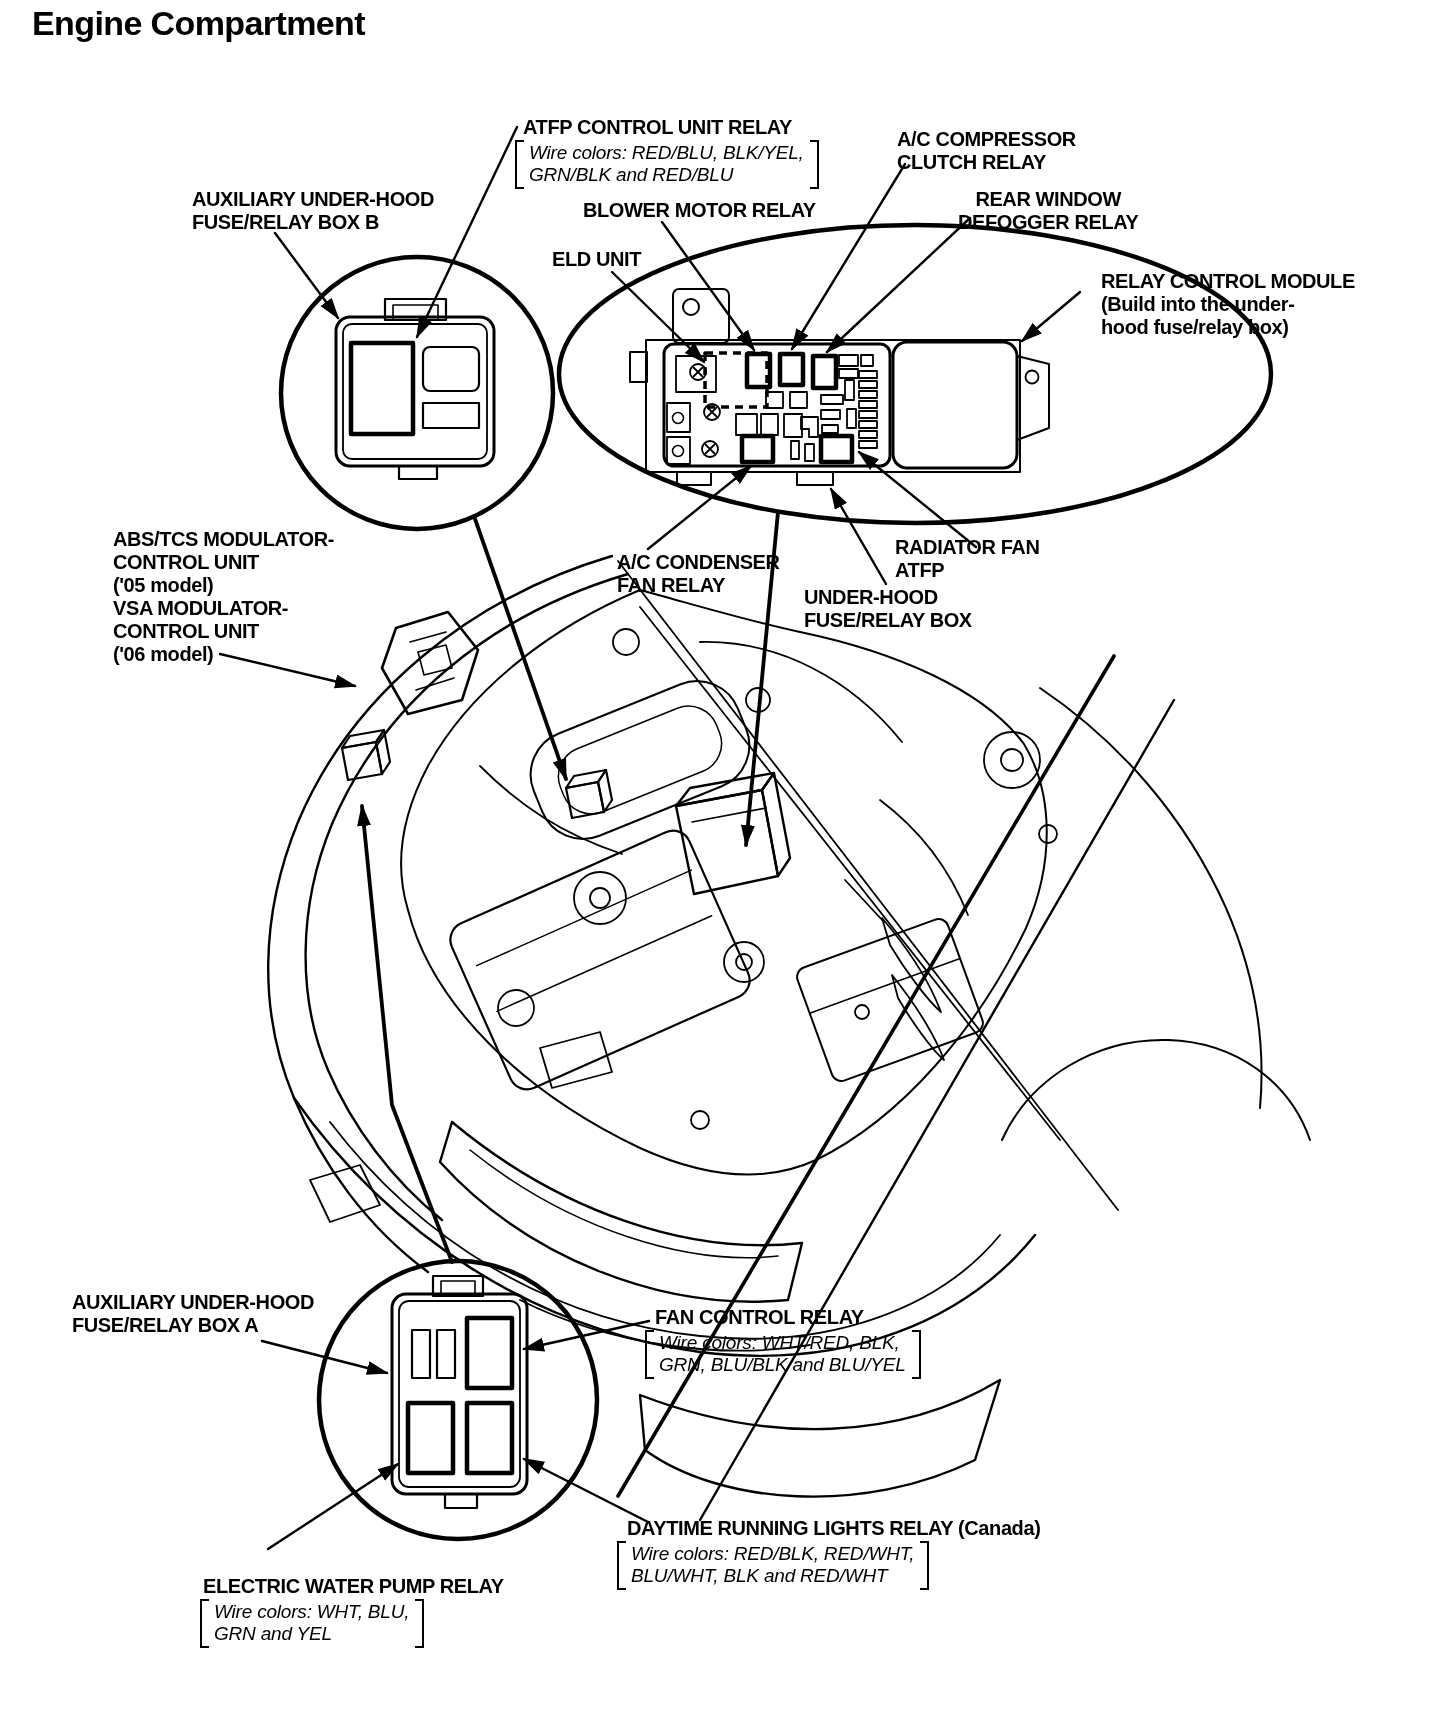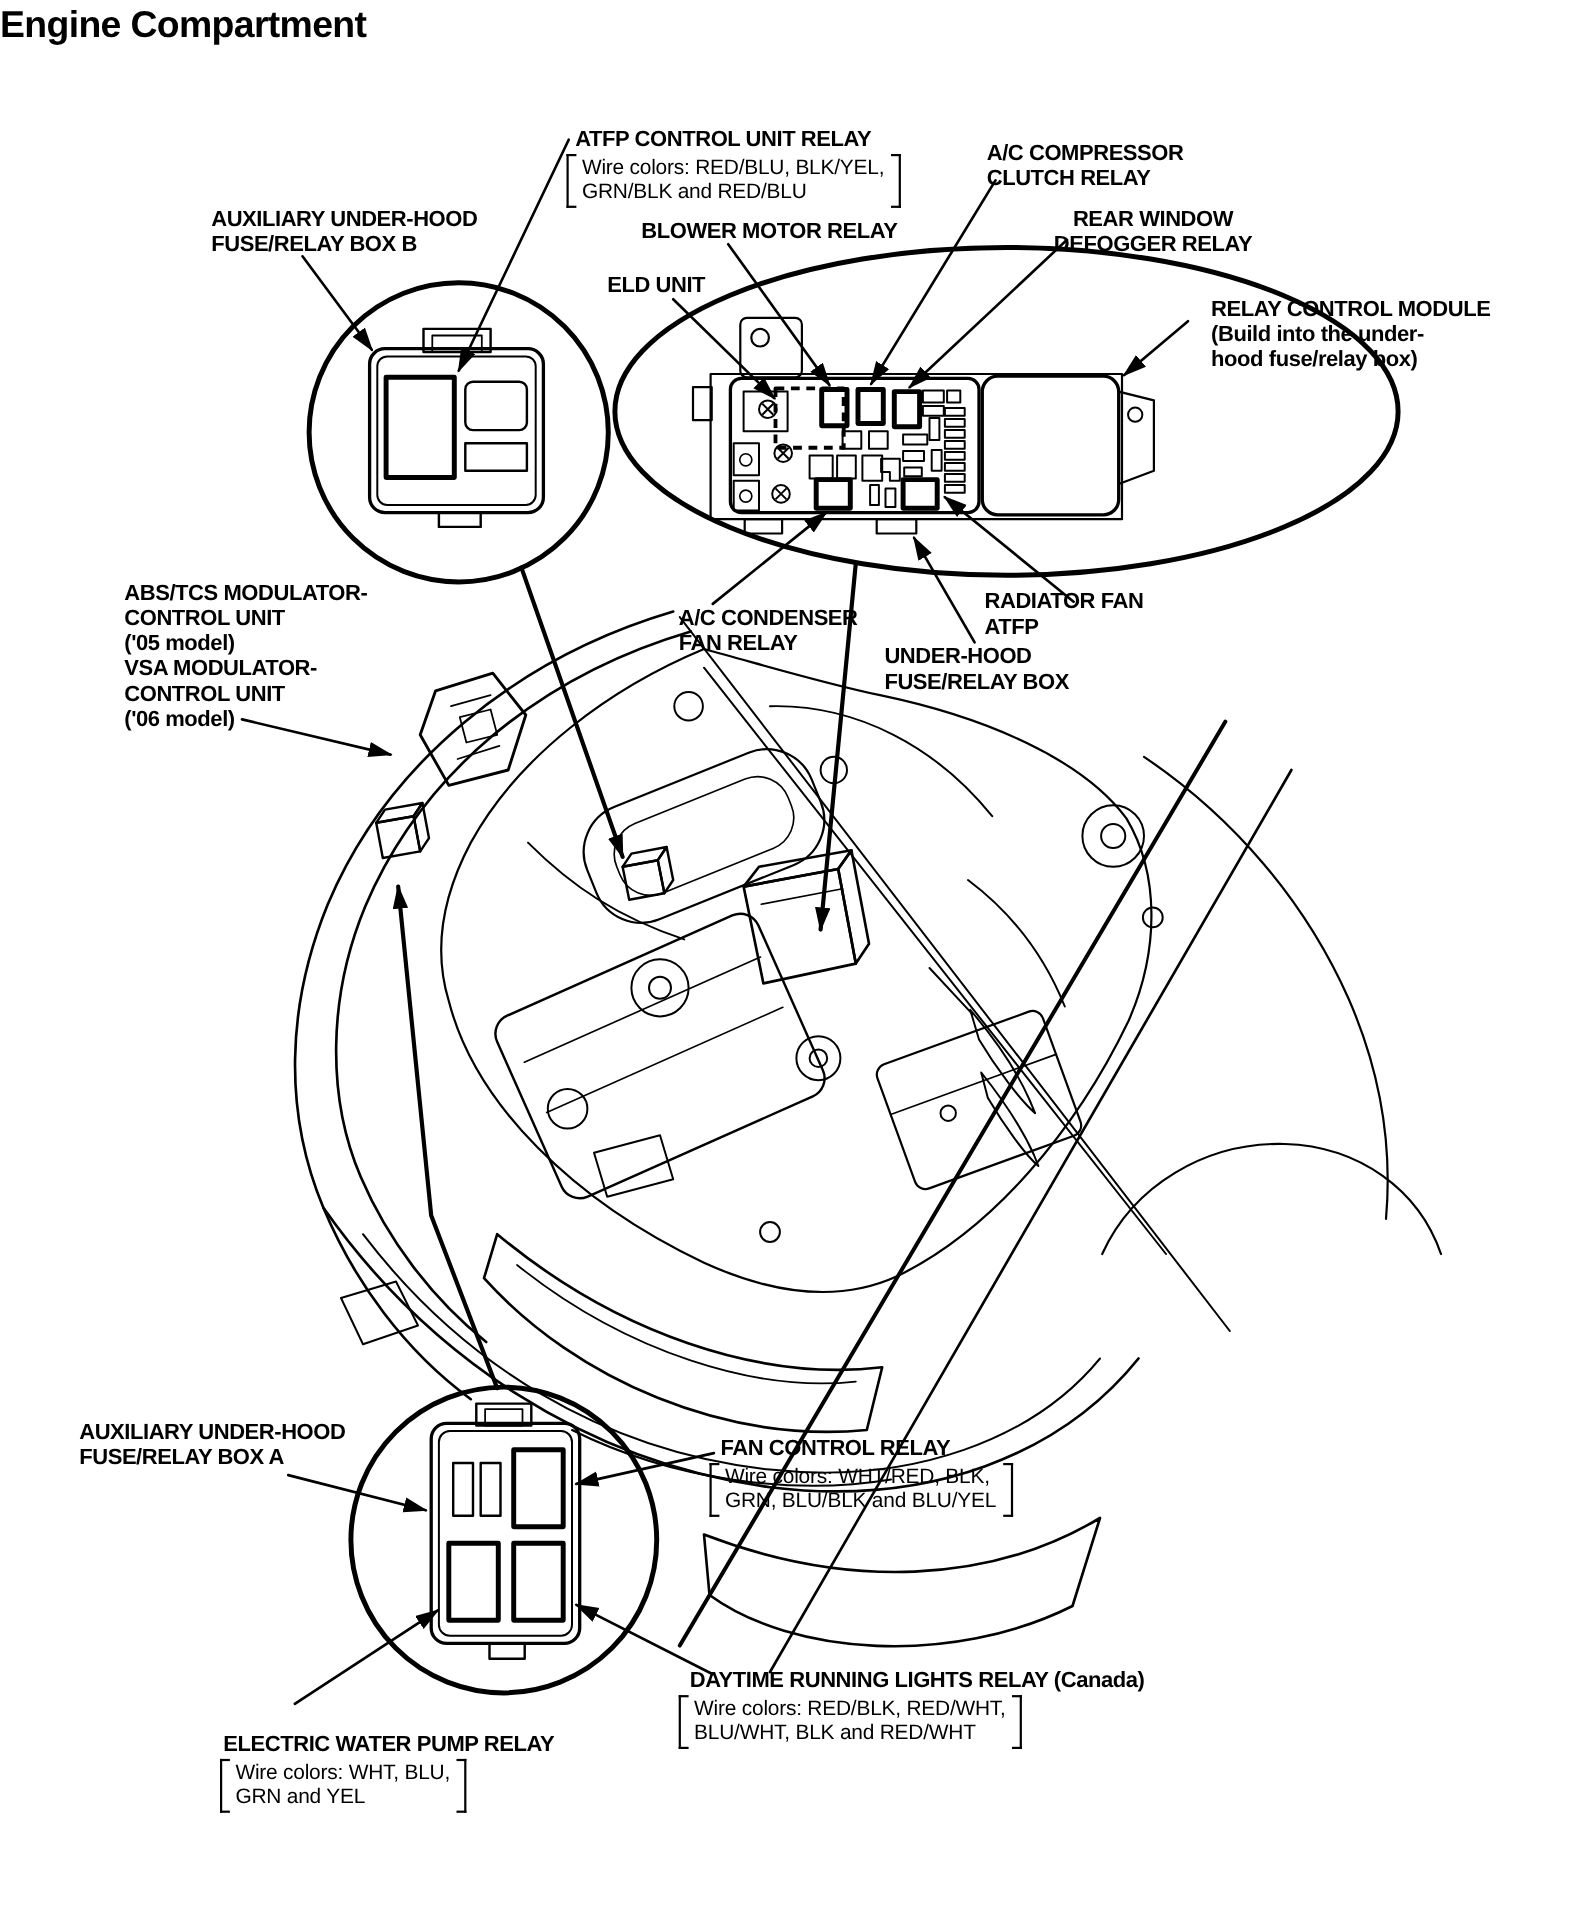--- a/index.html
+++ b/index.html
@@ -1,31 +1,31 @@
 <!DOCTYPE html>
 <html><head>
 <meta charset="utf-8">
 <style>
   html,body { margin:0; padding:0; background:#ffffff; }
   body { width:1440px; height:1732px; position:relative; overflow:hidden;
          font-family:"Liberation Sans", sans-serif; color:#000; }
   #canvas { position:absolute; left:0; top:0; width:1440px; height:1732px; }
   #art { position:absolute; left:0; top:0; }
-  .title { position:absolute; left:0; top:4px; font-size:34px; font-weight:bold;
+  .title { position:absolute; left:32px; top:4px; font-size:34px; font-weight:bold;
            letter-spacing:-0.6px; white-space:nowrap; }
   .lbl { position:absolute; font-weight:bold; font-size:20px; line-height:23px;
          letter-spacing:-0.4px; white-space:nowrap; }
   .lbl .t { white-space:nowrap; }
   .ind3 { margin-left:3px;margin-top:16px; } .ind8 { margin-left:8px; } .ind10 { margin-left:10px; }
   .wirebox { display:flex; align-items:stretch; font-weight:normal; font-size:19px;
              line-height:22px; letter-spacing:-0.2px; margin-top:1px; }
   .brk { width:7px; flex:0 0 7px; border-top:2.5px solid #000; border-bottom:2.5px solid #000; }
   .brk.l { border-left:2.5px solid #000; margin-right:5px; }
   .brk.r { border-right:2.5px solid #000; margin-left:6px; }
-  .wirelines { padding:2px 0 3px 0; }
+  .wirelines { padding:2px 0 3px 0;font-style:italic; }
   
   .pos-atfp       { left:515px;  top:116px; }
   .pos-accomp     { left:897px;  top:128px; }
   .pos-auxb       { left:192px;  top:188px; }
   .pos-blower     { left:583px;  top:199px; }
   .pos-defog      { left:958px;  top:188px;text-align:center; }
   .pos-eld        { left:552px;  top:248px; }
   .pos-module     { left:1083px; top:270px;margin-left:18px; }
   .pos-abs        { left:113px;  top:528px; }
   .pos-accond     { left:617px;  top:551px; }

